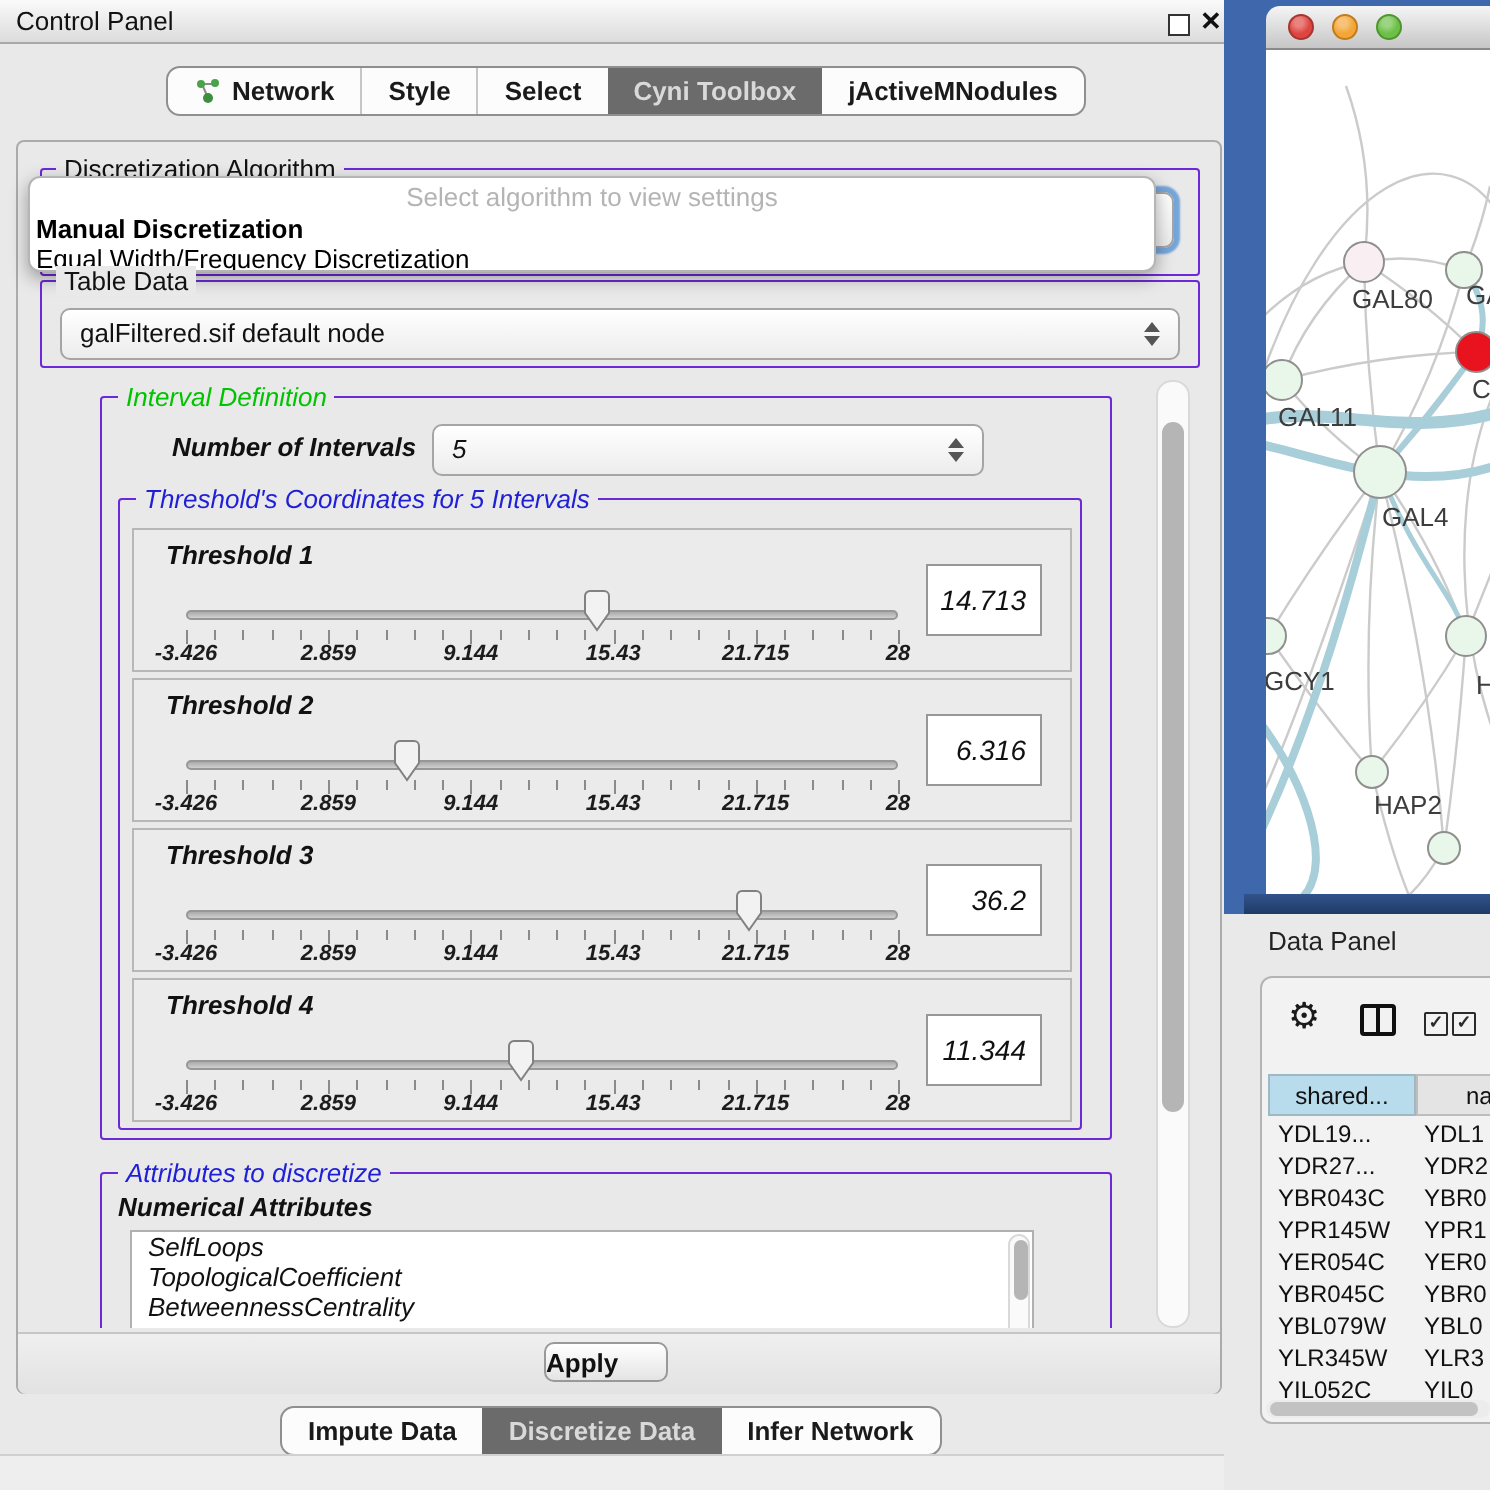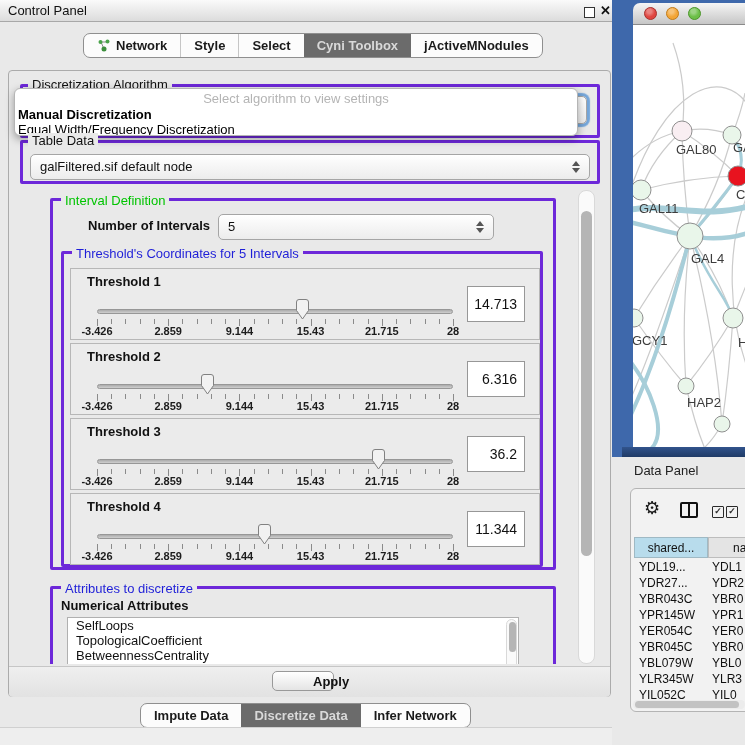--- a/index.html
+++ b/index.html
@@ -16,21 +16,21 @@
     background:#fcfcfc;font-size:13px;font-weight:bold;}
   .tabbar .tab{display:flex;align-items:center;padding:0 13px;white-space:nowrap;color:#1a1a1a;cursor:default;}
   .tabbar .tab + .tab{border-left:1px solid #c6c6c6;text-align:right;}
   .tabbar .tab.sel{background:#6b6b6b;color:#d9d9d9;border-left:none;}
   .tabbar .tab.sel + .tab{border-left:none;}
   #top-tabs{left:83px;top:33px;}
   #bottom-tabs{left:140px;top:703px;}
   
   #cp-main{left:8px;top:70px;width:603px;height:627px;border:1px solid #ababab;border-radius:4px;
     background:#e9e9e9;box-sizing:border-box;}
-  .groupbox{position:absolute;border:3px solid #6d28d9;border-radius:2px;box-sizing:border-box;}
+  .groupbox{position:absolute;border:1px solid #6d28d9;border-radius:2px;box-sizing:border-box;font-style:italic;}
   .grouptitle{position:absolute;top:-8px;left:8px;background:#e9e9e9;padding:0 4px;font-size:13px;
     line-height:15px;white-space:nowrap;}
   .combo{position:absolute;background:linear-gradient(#ffffff,#ececec);border:1px solid #a5a5a5;
     border-radius:5px;font-size:13px;color:#111;box-sizing:border-box;line-height:24px;padding-left:9px;
     box-shadow:inset 0 1px 0 #fff;}
   .combo .up,.combo .dn{position:absolute;right:9px;width:0;height:0;border-left:4px solid transparent;
     border-right:4px solid transparent;}
   .combo .up{top:6px;border-bottom:5px solid #555;}
   .combo .dn{bottom:6px;border-top:5px solid #555;}
   
@@ -56,21 +56,21 @@
   
   #attrlist{position:absolute;left:14px;top:28px;width:452px;height:60px;background:#fff;
     border:1px solid #b0b0b0;box-sizing:border-box;overflow:hidden;}
   #attrlist .item{font-size:13px;line-height:15px;padding-left:8px;}
   .vscroll{position:absolute;background:#fafafa;border:1px solid #d9d9d9;border-radius:8px;box-sizing:border-box;}
   .vthumb{position:absolute;background:#b5b5b5;border-radius:6px;}
   
   #apply-bar{left:9px;top:666px;width:601px;height:30px;background:linear-gradient(#efefef,#e2e2e2);
     border-top:1px solid #c6c6c6;border-radius:0 0 4px 4px;}
   #apply-btn{left:272px;top:671px;width:62px;height:20px;background:linear-gradient(#ffffff,#e4e4e4);
-    border:1px solid #999;border-radius:5px;font-size:13px;font-weight:600;text-align:left;line-height:20px;box-sizing:border-box;padding-left:40px;}
+    border:1px solid #999;border-radius:5px;font-size:13px;font-weight:600;text-align:left;line-height:20px;box-sizing:border-box;}
   
   #footer{left:0;top:727px;width:745px;height:18px;background:#eeeeee;border-top:1px solid #d0d0d0;}
   
   #net-frame{left:612px;top:0;width:133px;height:457px;background:#3e68ab;}
   #net-title{left:633px;top:3px;width:112px;height:22px;background:linear-gradient(#f5f5f5,#c6c6c6);
     border-bottom:1px solid #8a8a8a;border-top-left-radius:7px;box-sizing:border-box;}
   .light{position:absolute;top:7px;width:13px;height:13px;border-radius:50%;box-sizing:border-box;}
   #net-canvas{left:633px;top:25px;width:112px;height:422px;background:#fff;overflow:hidden;}
   #net-bottom{left:622px;top:447px;width:123px;height:10px;background:linear-gradient(#31538c,#1f3a66);}
   

